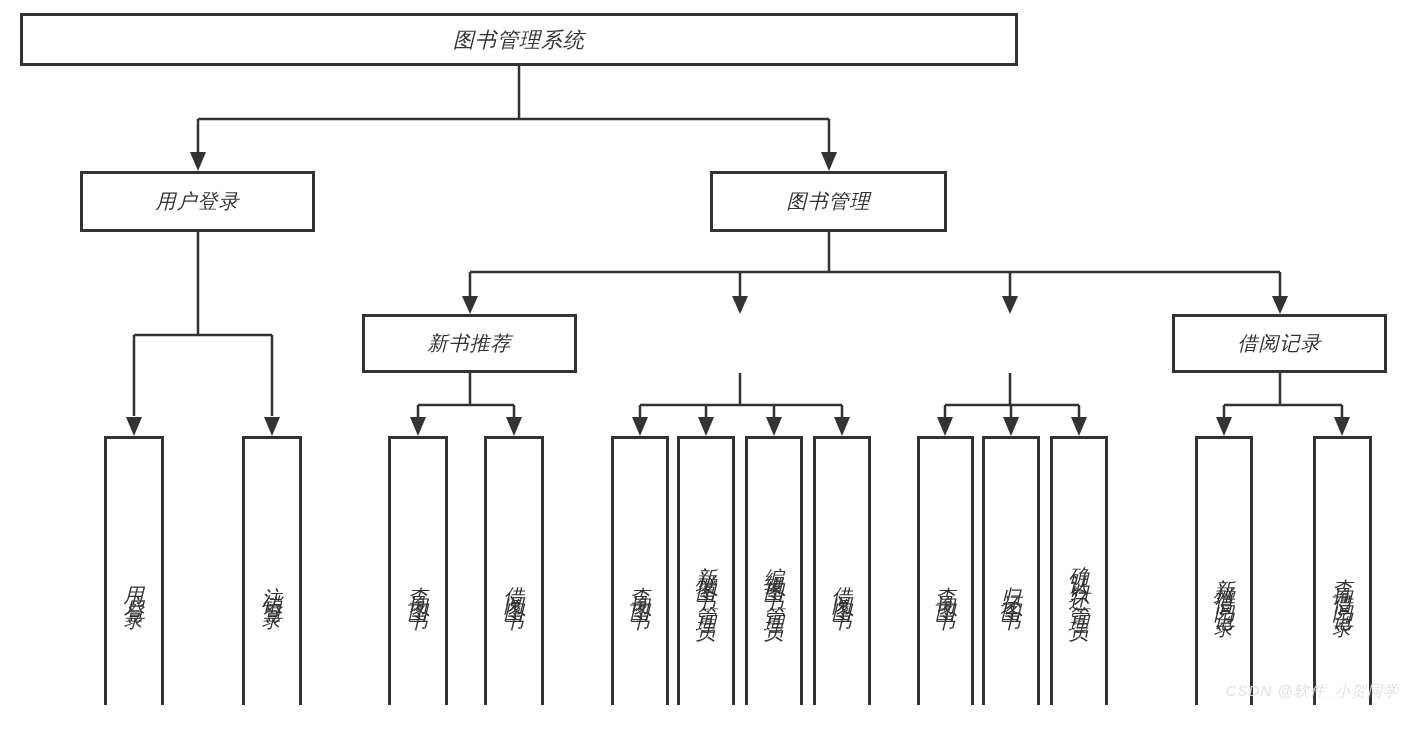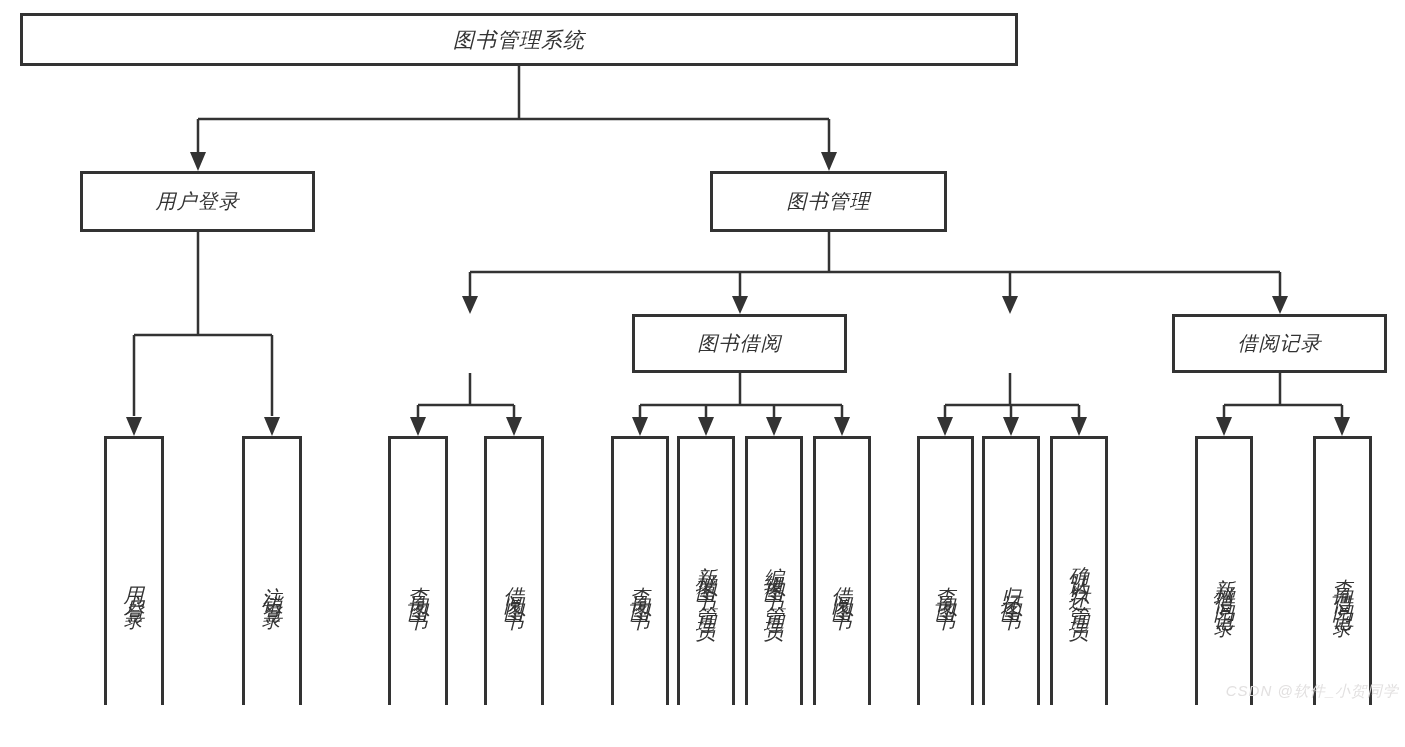--- a/index.html
+++ b/index.html
@@ -111,22 +111,22 @@
     <span class="h-label root-label">图书管理系统</span>
   </div>
 
   <div class="box n-login">
     <span class="h-label">用户登录</span>
   </div>
   <div class="box n-mgmt">
     <span class="h-label">图书管理</span>
   </div>
 
-  <div class="box n-l3-b">
-    <span class="h-label">图书借阅</span>
+  <div class="box n-l3-a">
+    <span class="h-label">新书推荐</span>
   </div>
   <div class="box n-l3-d">
     <span class="h-label">借阅记录</span>
   </div>
 
   <div class="box leaf n-a1">
     <span class="v-label">用户登录</span>
   </div>
   <div class="box leaf n-a2">
     <span class="v-label">注销登录</span>

